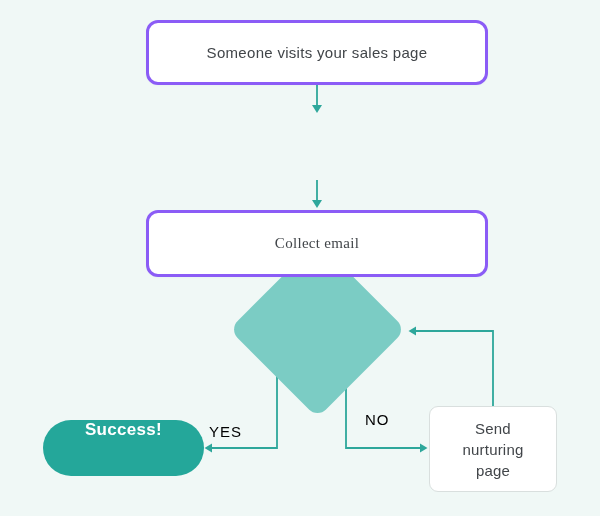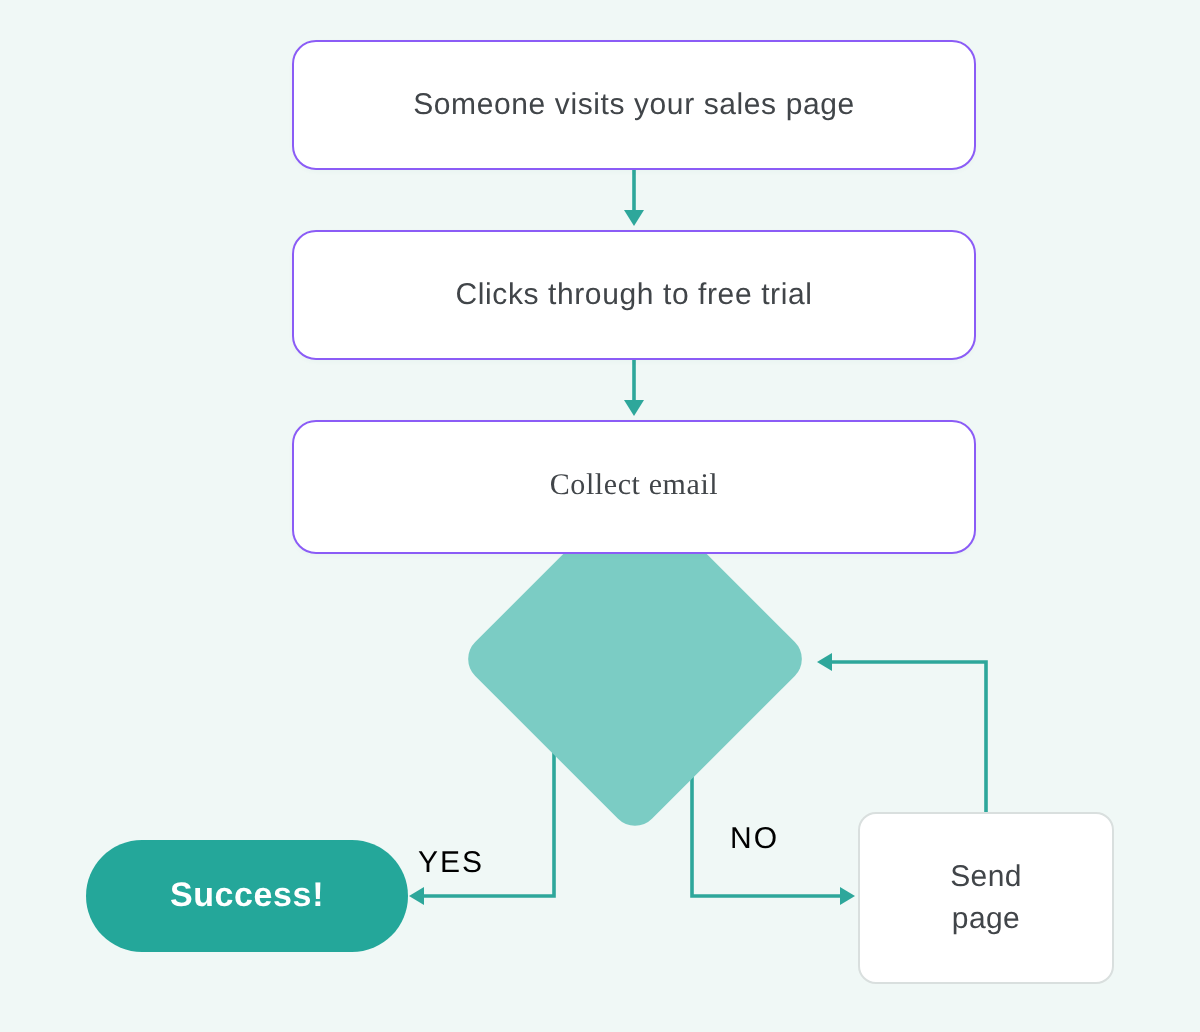--- a/index.html
+++ b/index.html
@@ -31,21 +31,21 @@
   }
   .connectors polygon {
     fill: #2ea79b;
     stroke: none;
   }
   .process-box {
     position: absolute;
     left: 146px;
     width: 342px;
     background: #ffffff;
-    border: 1px solid #8b5cf6;
+    border: 3px solid #8b5cf6;
     border-radius: 12px;
     box-sizing: border-box;
     display: flex;
     align-items: center;
     justify-content: center;
     z-index: 3;
     box-shadow: 0 1px 2px rgba(40, 120, 110, 0.03);
   }
   .process-box .box-label {
     font-size: 15px;
@@ -84,21 +84,20 @@
 
   .terminal-pill {
     position: absolute;
     left: 43px;
     top: 420px;
     width: 161px;
     height: 56px;
     background: #24a79a;
     border-radius: 28px;
     display: flex;
-    align-items: center;
     justify-content: center;
     z-index: 3;
   }
   .terminal-pill .pill-label {
     color: #ffffff;
     font-size: 17px;
     font-weight: bold;
     letter-spacing: 0.3px;
   }
 
@@ -166,33 +165,31 @@
   </svg>
 
   <div class="decision-diamond"></div>
   <div class="decision-label">
   </div>
 
   <div class="process-box step-1">
     <div class="box-label">Someone visits your sales page</div>
   </div>
 
-  <div class="process-box step-2">
-    <div class="box-label">Clicks through to free trial</div>
-  </div>
 
   <div class="process-box step-3">
     <div class="box-label">Collect email</div>
   </div>
 
   <div class="edge-label yes">YES</div>
   <div class="edge-label no">NO</div>
 
   <div class="terminal-pill">
     <div class="pill-label">Success!</div>
   </div>
 
   <div class="action-box">
     <span>Send</span>
+    <span>nurturing</span>
     <span>page</span>
   </div>
 
 </div>
 
 </body></html>

